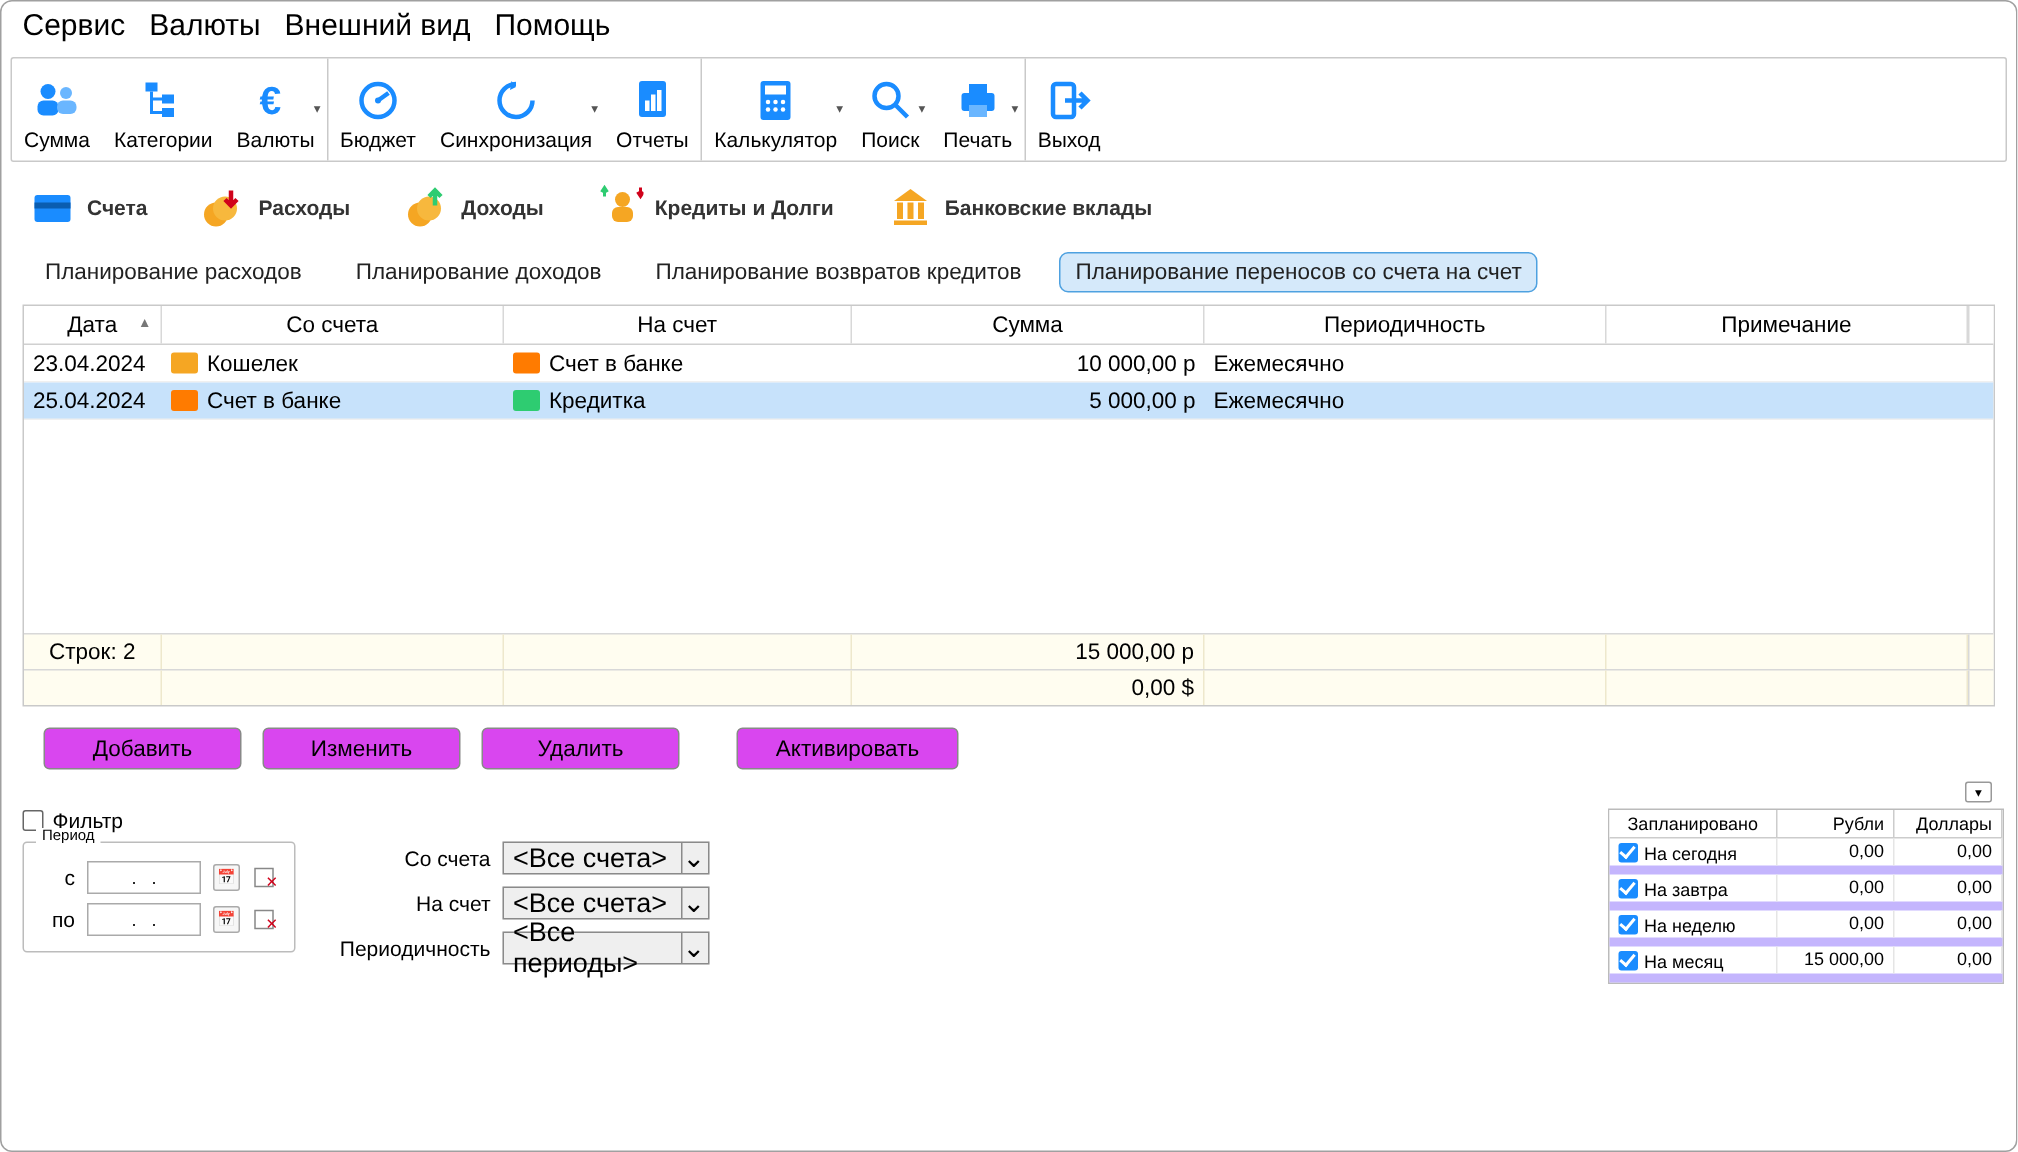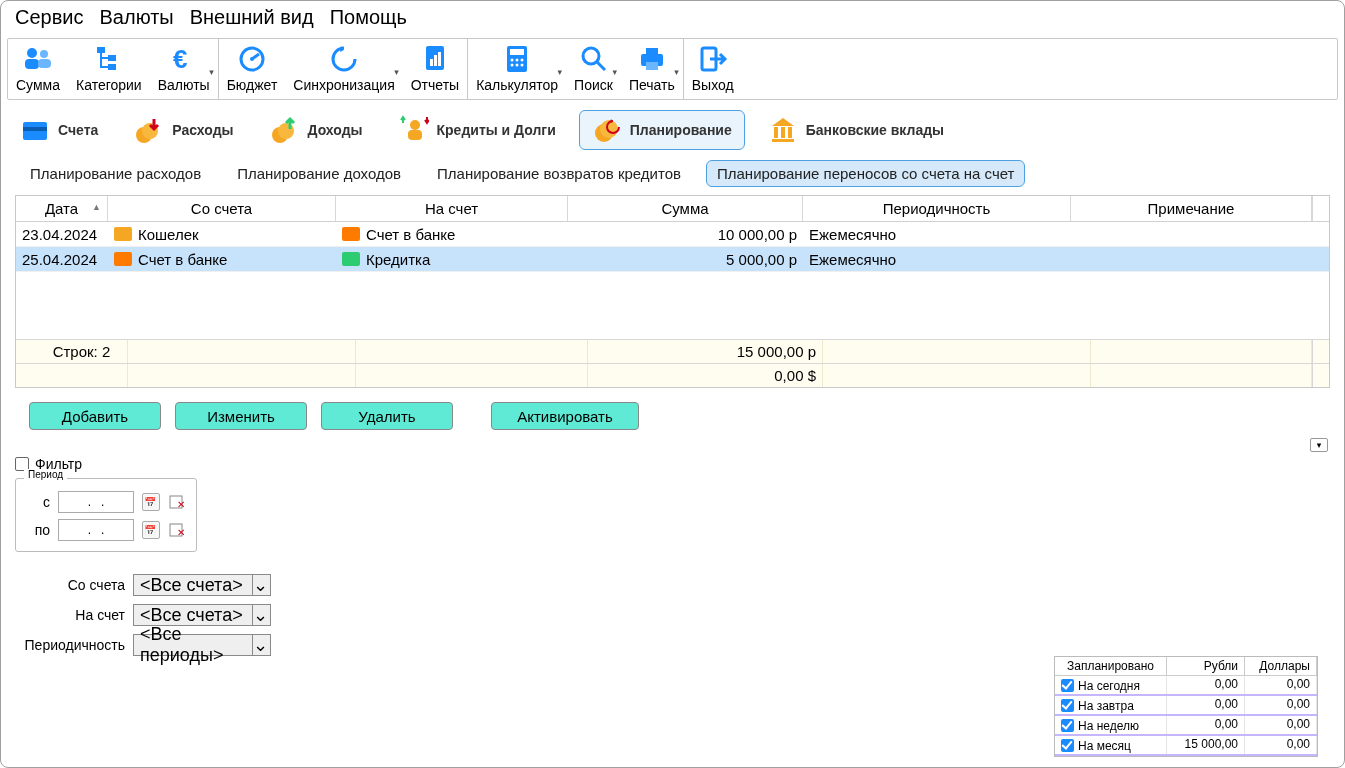--- a/index.html
+++ b/index.html
@@ -46,59 +46,59 @@
   .gh .sort { position:absolute; right:6px; top:6px; font-size:9px; color:#777;}
   .gbody { flex:1; overflow:auto;}
   .grow { display:flex; height:25px; align-items:flex-start; border-bottom:1px solid #f0f0f0;}
   .grow.sel { background:#c7e2fb; }
   .gc { padding:0 6px; overflow:hidden; white-space:nowrap; display:flex; align-items:center; gap:6px; height:100%; font-size:15px;}
   .cell-icon { width:18px; height:14px; border-radius:2px; display:inline-block; }
   .wallet { background:#f5a623; }
   .bank2 { background:#ff7b00;}
   .credit { background:#2ecc71;}
   .gfoot { display:flex; flex-direction:column; }
-  .gfrow { display:flex; background:#fffdf0; border-top:1px solid #d8d8d8;padding-left:20px;}
+  .gfrow { display:flex; background:#fffdf0; border-top:1px solid #d8d8d8;}
   .gfc { padding:3px 6px; border-right:1px solid #eee8cc; font-size:15px;}
   .gscrollcorner{ width:17px; border-left:1px solid #d8d8d8;}
   
   .c-date{width:92px;} .c-from{width:228px;} .c-to{width:232px;} .c-sum{width:235px;} .c-period{width:268px;} .c-note{flex:1;}
   .right{ text-align:right; justify-content:flex-end;}
 
   
   .actions { display:flex; gap:14px; padding:14px 28px 8px 28px; }
-  .btn { width:132px; height:28px; border:1px solid #888; border-radius:4px; background:#5eead4; display:flex; align-items:center; justify-content:center; font-size:15px;}
+  .btn { width:132px; height:28px; border:1px solid #888; border-radius:4px; background:#d946ef; display:flex; align-items:center; justify-content:center; font-size:15px;}
   .btn.wide{ width:148px; margin-left:24px;}
 
   
   .collapse-handle { display:flex; justify-content:flex-end; padding:0 16px 0 0;}
   .collapse-handle span{ border:1px solid #999; border-radius:2px; width:18px; height:14px; display:flex; align-items:center; justify-content:center; font-size:9px;}
 
   
-  .bottom { display:flex; padding:4px 26px 10px 14px; align-items:flex-start;flex-direction:column;}
+  .bottom { display:flex; padding:4px 8px 10px 14px; gap:20px; align-items:flex-start;}
   .filterbox { display:flex; flex-direction:column; gap:4px;}
   .filter-top{ display:flex; align-items:center; gap:6px; }
   .chk{ width:14px; height:14px; border:1px solid #666; border-radius:2px;}
   .periodgroup{ border:1px solid #bcbcbc; border-radius:3px; padding:6px 10px 10px 10px; position:relative; margin-top:2px;}
   .periodgroup .legend{ position:absolute; top:-10px; left:8px; background:#fff; padding:0 4px; font-size:10px;}
   .prow{ display:flex; align-items:center; gap:8px; margin-top:6px;}
   .prow label{ width:24px; text-align:right; font-size:14px;}
   .dateinput{ width:76px; height:22px; border:1px solid #aaa; font-size:12px; text-align:center; background:#fff;}
   .cal{ width:18px; height:18px; border:1px solid #aaa; border-radius:2px; display:flex; align-items:center; justify-content:center; font-size:10px; background:#f7f7f7;}
   .calx{ width:18px; height:18px; display:flex; align-items:center; justify-content:center; font-size:12px; }
 
   .filtercols{ display:flex; flex-direction:column; gap:8px; padding-top:22px;}
   .frow{ display:flex; align-items:center; gap:8px;}
   .frow label{ width:110px; text-align:right; font-size:14px;}
   .combo{ width:138px; height:22px; border:1px solid #8a8a8a; display:flex; align-items:center; justify-content:space-between; padding:0 2px 0 6px; background:#efefef; font-size:18px;}
   .combo .dd{ width:16px; text-align:center; border-left:1px solid #8a8a8a; height:100%; display:flex; align-items:center; justify-content:center;}
 
   .plannedbox{ margin-left:auto; border:1px solid #bbb; font-size:12px;}
   .pt-head{ display:flex; background:#fff; border-bottom:1px solid #ccc;}
   .pth{ padding:2px 6px; border-right:1px solid #ccc; text-align:center;}
-  .pt-row{ display:flex; border-bottom:2px solid #c4b5fd;}
+  .pt-row{ display:flex; border-bottom:6px solid #c4b5fd;}
   .ptc{ padding:1px 6px; border-right:1px solid #e5e5e5;}
   .pchk{ display:inline-block; width:13px; height:13px; background:#1a8cff; border-radius:2px; margin-right:4px; position:relative; top:2px;}
   .pchk::after{ content:''; position:absolute; left:3px; top:0px; width:4px; height:8px; border:solid #fff; border-width:0 2px 2px 0; transform:rotate(40deg);}
   .pw1{width:112px;} .pw2{width:78px; text-align:right;} .pw3{width:72px; text-align:right;}
 </style>
 </head>
 <body>
 
 <div class="window">
 
@@ -261,31 +261,20 @@
     <div class="sect">
         <span class="sico">
           <svg width="32" height="30">
             <circle cx="16" cy="10" r="5" fill="#f5a623"></circle>
             <rect x="9" y="15" width="14" height="10" rx="4" fill="#f5a623"></rect>
             <path d="M4 8 L4 2 M2 5 L4 2 L6 5" stroke="#2ecc71" stroke-width="2" fill="none"></path>
             <path d="M28 2 L28 8 M26 5 L28 8 L30 5" stroke="#d0021b" stroke-width="2" fill="none"></path>
           </svg>
         </span>
         <span class="slabel">Кредиты и Долги</span>
-      </div>
-    <div class="sect active">
-        <span class="sico">
-          <svg width="30" height="30">
-            <circle cx="12" cy="18" r="9" fill="#f5a623"></circle>
-            <circle cx="17" cy="14" r="9" fill="#f7b83d"></circle>
-            <path d="M21 6 A6 6 0 1 0 27 12" stroke="#d0021b" stroke-width="2" fill="none"></path>
-            <path d="M19 4 L21 7 L18 8 Z" fill="#d0021b"></path>
-          </svg>
-        </span>
-        <span class="slabel">Планирование</span>
       </div>
     <div class="sect">
         <span class="sico">
           <svg width="30" height="28">
             <path d="M4 10 L15 2 L26 10 Z" fill="#f5a623"></path>
             <rect x="6" y="11" width="4" height="11" fill="#f5a623"></rect>
             <rect x="13" y="11" width="4" height="11" fill="#f5a623"></rect>
             <rect x="20" y="11" width="4" height="11" fill="#f5a623"></rect>
             <rect x="4" y="23" width="22" height="3" fill="#f5a623"></rect>
           </svg>

